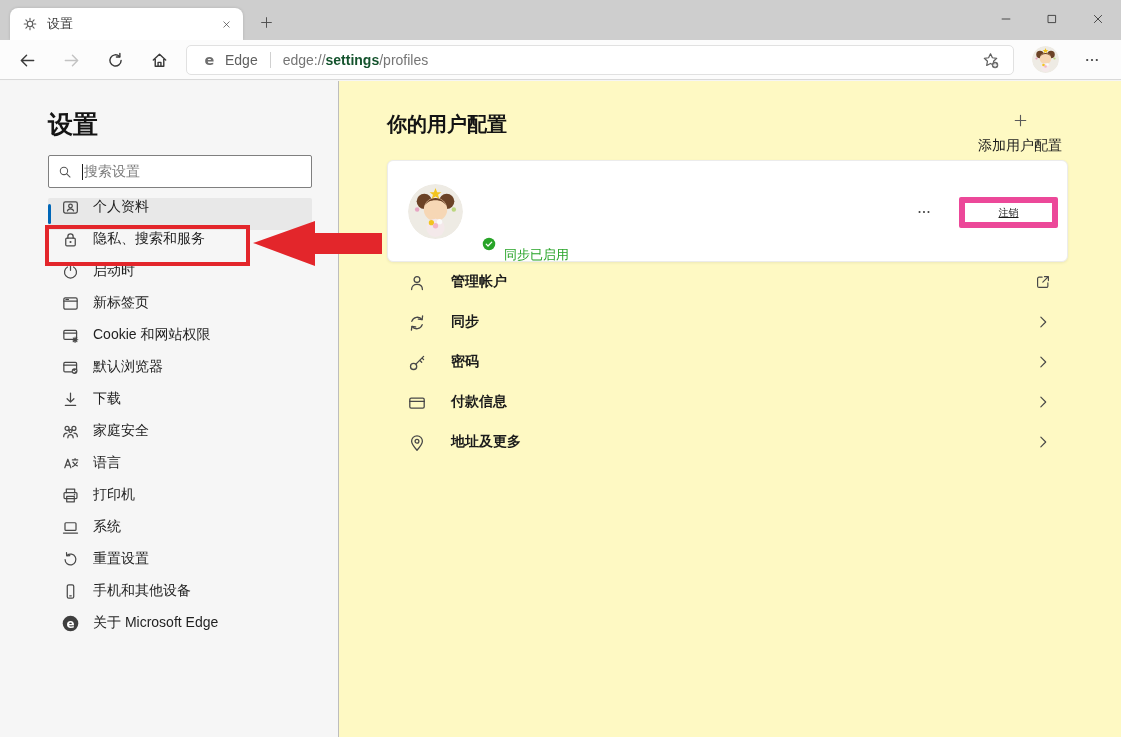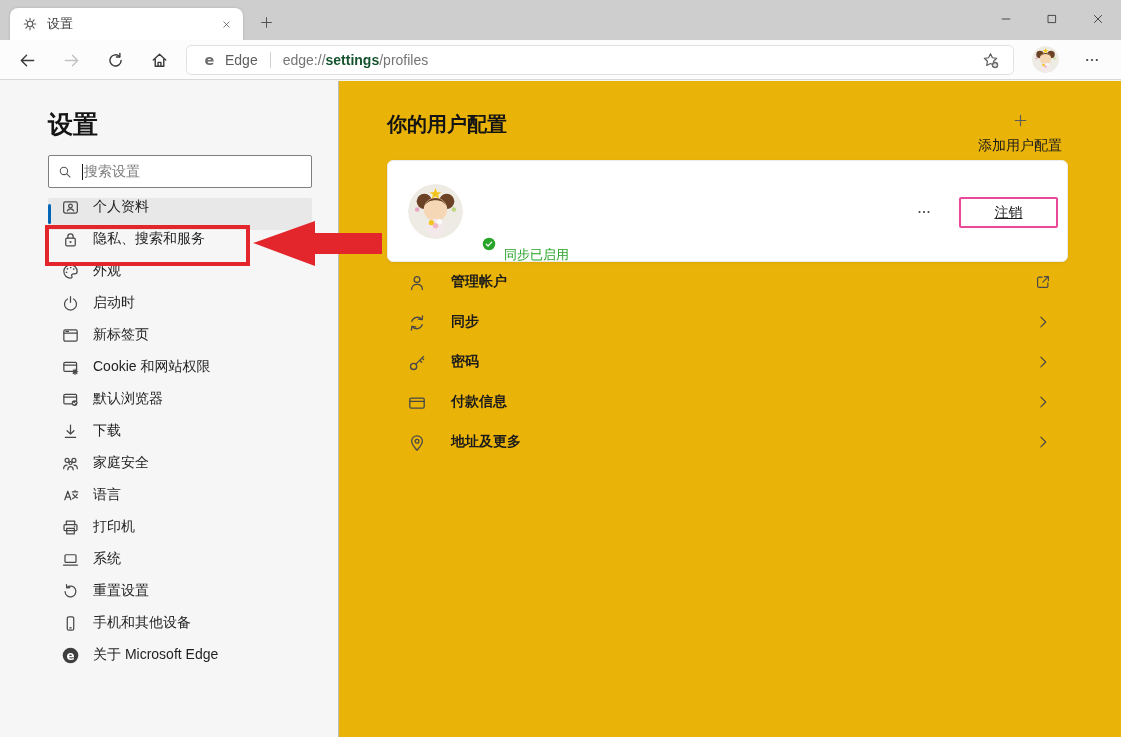--- a/index.html
+++ b/index.html
@@ -51,36 +51,36 @@
   .caret { width:1px; height:16px; background:#1a1a1a; margin-left:9px; }
   .ph { font-size:14px; color:#7d7d7d; margin-left:1px; }
   .snav { position:absolute; left:48px; top:117px; width:264px; }
   .sitem { position:relative; height:32px; display:flex; align-items:flex-start; padding-left:13px; border-radius:2px; }
   .sitem.sel { background:#e8e8e8; }
   .selbar { position:absolute; left:0; top:6px; bottom:6px; width:3px; border-radius:2px; background:var(--selection_blue,#0067b8); }
   .sicon { width:19px; height:19px; display:flex; }
   .sicon svg { width:19px; height:19px; }
   .slabel { font-size:14px; color:#1f1f1f; margin-left:13px; white-space:nowrap; }
 
-  .main { position:relative; flex:1; height:100%; background:#eab308; }
+  .main { position:relative; flex:1; height:100%; background:#fef9c3; }
   .main-title { position:absolute; left:48px; top:30px; font-size:20px; font-weight:bold; color:#141414; }
   .addprof { position:absolute; right:59px; top:32px; display:flex; align-items:center; gap:9px;flex-direction:column; }
   .addprof svg { width:15px; height:15px; }
   .addprof span { font-size:14px; color:#1b1b1b; }
 
   .card { position:absolute; left:48px; top:79px; width:681px; height:102px; background:#fff; border:1px solid #ececec; border-radius:6px;
           box-shadow:0 1px 3px rgba(0,0,0,.07); }
   .card-avatar { position:absolute; left:20px; top:23px; width:55px; height:55px; border-radius:50%; overflow:hidden; }
   .syncrow { position:absolute; left:93px; top:63px; display:flex; align-items:center; gap:7px; }
   .syncrow svg { width:16px; height:16px; }
   .synctext { font-size:13px; color:var(--sync_green,#28a428);margin-top:22px; }
   .card-more { position:absolute; left:520px; top:36px; width:32px; height:30px; display:flex; align-items:center; justify-content:center; }
   .card-more svg { width:16px; height:16px; }
-  .signout { position:absolute; left:571px; top:36px; width:99px; height:31px; background:#fff; border:2px solid #ec4899; border-radius:2px;
-             display:flex; align-items:center; justify-content:center; font-size:14px; color:#1c1c1c;text-decoration:underline; }
+  .signout { position:absolute; left:571px; top:36px; width:99px; height:31px; background:#fff; border:6px solid #ec4899; border-radius:2px;
+             display:flex; align-items:center; justify-content:center; font-size:10px; color:#1c1c1c;text-decoration:underline; }
 
   .rows { position:absolute; left:48px; top:192px; width:681px; }
   .prow { position:relative; height:40px; display:flex; align-items:flex-start; padding:0 16px 0 20px; }
   .ricon { width:20px; height:20px; display:flex; }
   .ricon svg { width:20px; height:20px; }
   .rlabel { font-size:14px; font-weight:600; color:#1b1b1b; margin-left:24px; }
   .trail { margin-left:auto; width:18px; height:18px; display:flex; }
   .trail svg { width:18px; height:18px; }
 
   
@@ -244,34 +244,20 @@
           <span class="sicon">
             <svg class="st" viewBox="0 0 20 20">
                 <rect x="5" y="8.6" width="10" height="8" rx="1.2"></rect>
                 <path d="M7.2 8.6V7a2.8 2.8 0 0 1 5.6 0v1.6"></path>
                 <circle cx="10" cy="12.6" r="1.1" fill="#484848" stroke="none"></circle>
               </svg>
           </span>
           <span class="slabel">隐私、搜索和服务</span>
         </div>
 
-        <div class="sitem">
-          <span class="sicon">
-            <svg class="st" viewBox="0 0 20 20">
-                <path d="M10 3a7 7 0 1 0 0 14c1.6 0 2-1 1.4-2-.8-1.3.2-2.6 1.8-2.6h1.3c1.3 0 2.5-1 2.5-2.4A7 7 0 0 0 10 3z"></path>
-                <g fill="#484848" stroke="none">
-                  <circle cx="6.8" cy="7.2" r=".9"></circle>
-                  <circle cx="10.2" cy="5.8" r=".9"></circle>
-                  <circle cx="13.4" cy="7.4" r=".9"></circle>
-                  <circle cx="5.8" cy="10.8" r=".9"></circle>
-                </g>
-              </svg>
-          </span>
-          <span class="slabel">外观</span>
-        </div>
 
         <div class="sitem">
           <span class="sicon">
             <svg class="st" viewBox="0 0 20 20">
                 <path d="M6.8 5.2a6.3 6.3 0 1 0 6.4 0"></path>
                 <path d="M10 2.8v6"></path>
               </svg>
           </span>
           <span class="slabel">启动时</span>
         </div>

